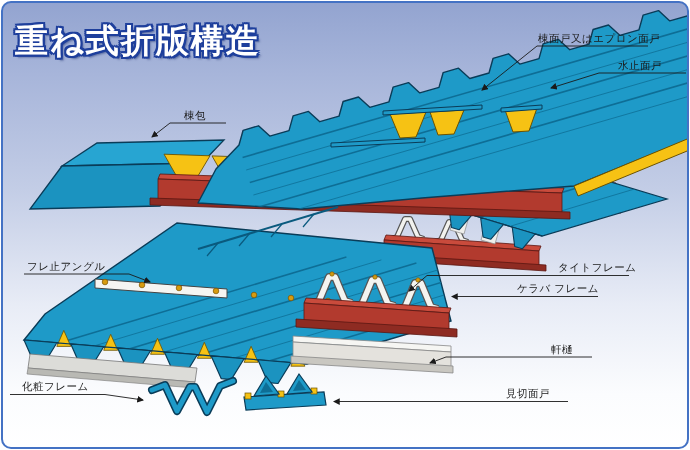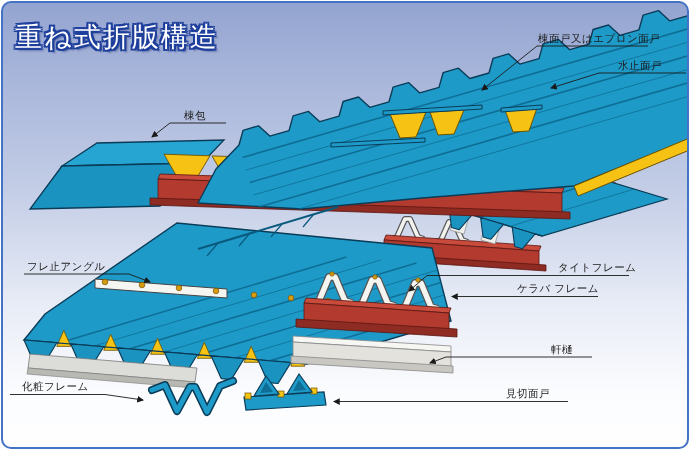--- a/index.html
+++ b/index.html
@@ -1,19 +1,19 @@
 <!DOCTYPE html>
 <html><head>
 <meta charset="utf-8">
 <style>
   html,body{margin:0;padding:0;background:#ffffff;}
   #app{position:relative;width:690px;height:450px;font-family:"Liberation Sans","DejaVu Sans",sans-serif;overflow:hidden;background:#fff;}
   .frame{position:absolute;left:1px;top:1px;right:1px;bottom:1px;border:2px solid #4472c4;border-radius:10px;overflow:hidden;
     background:linear-gradient(180deg,#93a4d0 0%,#a7b5da 16%,#c3cde6 42%,#e8ecf6 68%,#fbfcfe 88%,#ffffff 100%);}
-  .title{position:absolute;left:12px;top:16px;font-size:27px;font-weight:400;letter-spacing:2px;color:#ffffff;white-space:nowrap;
+  .title{position:absolute;left:12px;top:16px;font-size:33px;font-weight:700;letter-spacing:2px;color:#ffffff;white-space:nowrap;
     text-shadow:-2px -2px 0 #1e3f9c,2px -2px 0 #1e3f9c,-2px 2px 0 #1e3f9c,2px 2px 0 #1e3f9c,0 -2px 0 #1e3f9c,0 2px 0 #1e3f9c,-2px 0 0 #1e3f9c,2px 0 0 #1e3f9c,3px 3px 2px rgba(25,45,110,.5);}
   svg{position:absolute;left:0;top:0;}
   svg text{font-family:"Liberation Sans","DejaVu Sans",sans-serif;font-size:10.5px;fill:#1a1a1a;letter-spacing:.5px;}
   .ld{stroke:#1a1a1a;stroke-width:.9;fill:none;}
 </style>
 </head>
 <body>
 
 <div id="app">
   <div class="frame">

